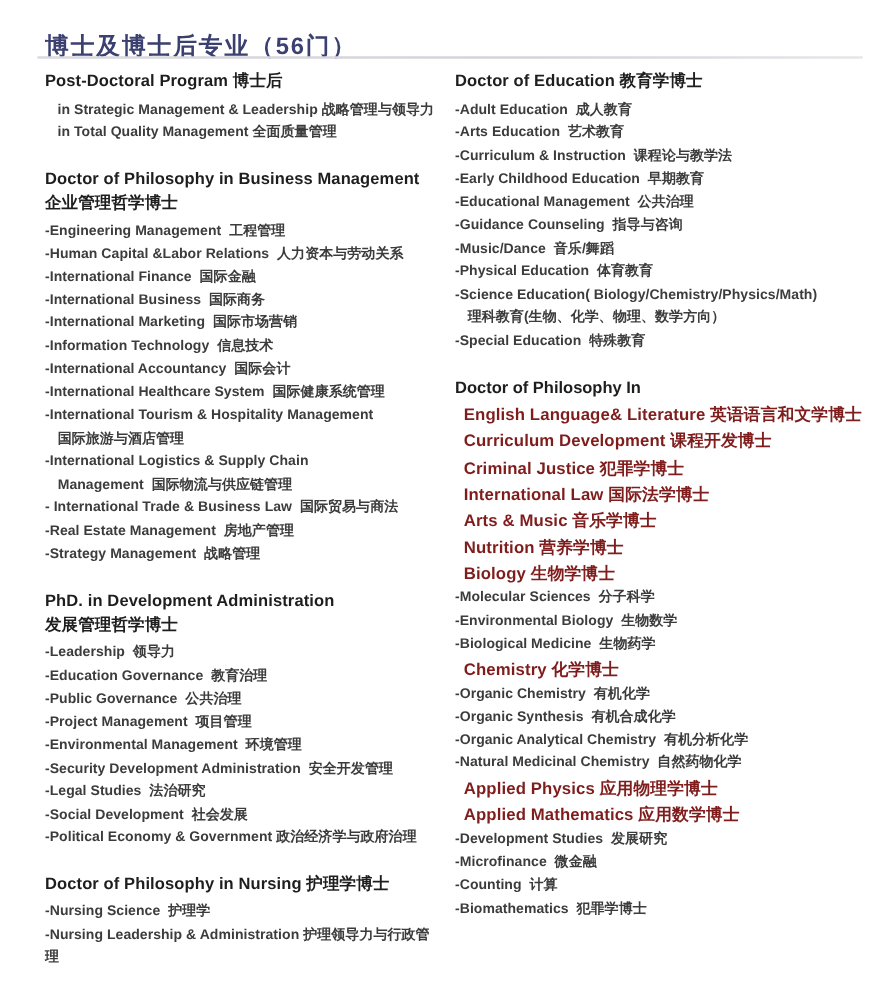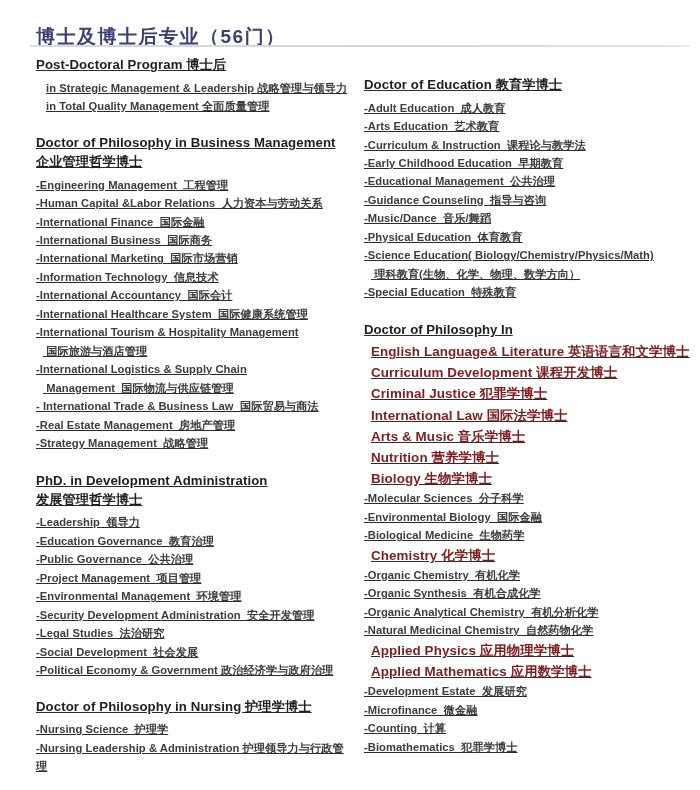--- a/index.html
+++ b/index.html
@@ -38,22 +38,21 @@
     width: 660px;
     height: 2px;
     background: linear-gradient(to right, #d9d9de 0%, #d3d3da 60%, #e6e6ea 100%);
   }
   .columns {
     position: absolute;
     left: 0;
     top: 56px;
     width: 700px;
     display: flex;
-    align-items: center;
-    text-decoration: underline;
+    align-items: flex-start;
   }
   .col {
     box-sizing: border-box;
   }
   .col-left {
     width: 358px;
     padding-left: 36px;
     padding-right: 6px;
   }
   .col-right {
@@ -190,30 +189,30 @@
         <div class="block">
           <div class="group-head">Doctor of Philosophy In</div>
           <div class="deg-head">English Language&amp; Literature 英语语言和文学博士</div>
           <div class="deg-head">Curriculum Development 课程开发博士</div>
           <div class="deg-head">Criminal Justice 犯罪学博士</div>
           <div class="deg-head">International Law 国际法学博士</div>
           <div class="deg-head">Arts &amp; Music 音乐学博士</div>
           <div class="deg-head">Nutrition 营养学博士</div>
           <div class="deg-head">Biology 生物学博士</div>
           <div class="item">-Molecular Sciences  分子科学</div>
-          <div class="item">-Environmental Biology  国际金融</div>
+          <div class="item">-Environmental Biology  生物数学</div>
           <div class="item">-Biological Medicine  生物药学</div>
           <div class="deg-head">Chemistry 化学博士</div>
           <div class="item">-Organic Chemistry  有机化学</div>
           <div class="item">-Organic Synthesis  有机合成化学</div>
           <div class="item">-Organic Analytical Chemistry  有机分析化学</div>
           <div class="item">-Natural Medicinal Chemistry  自然药物化学</div>
           <div class="deg-head">Applied Physics 应用物理学博士</div>
           <div class="deg-head">Applied Mathematics 应用数学博士</div>
-          <div class="item">-Development Estate  发展研究</div>
+          <div class="item">-Development Studies  发展研究</div>
           <div class="item">-Microfinance  微金融</div>
           <div class="item">-Counting  计算</div>
           <div class="item">-Biomathematics  犯罪学博士</div>
         </div>
       </div>
 
   </div>
 </div>
 
 </body></html>

